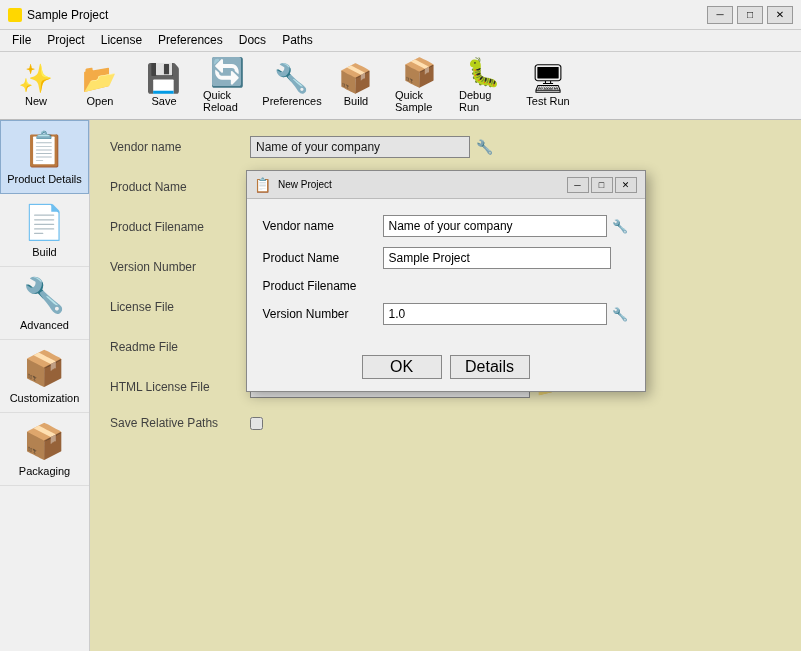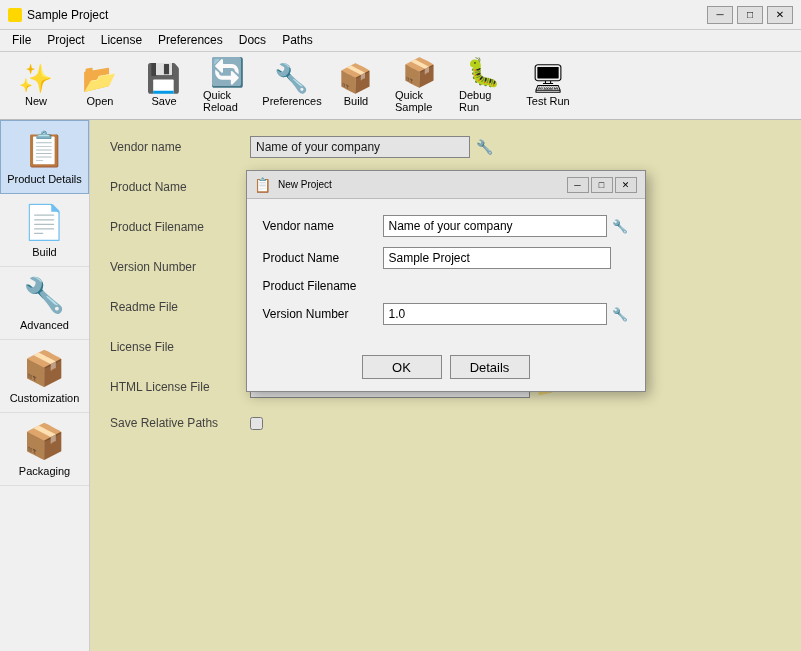--- a/index.html
+++ b/index.html
@@ -185,21 +185,21 @@
       justify-content: center;
       gap: 8px;
       padding: 8px 16px 12px;
     }
     .dialog-action-btn {
       width: 80px;
       height: 24px;
       border: 1px solid #888;
       background: #e8e8e8;
       cursor: pointer;
-      font-size: 13px;
+      font-size: 16px;
     }
 
     
     .app-icon { 
       width: 14px; height: 14px; 
       background: #ffd700; 
       border-radius: 2px;
       margin-right: 5px;
       display: inline-block;
     }
@@ -308,28 +308,28 @@
       <span class="form-label">Product Filename</span>
       <input class="form-input form-input-wide" type="text" value="" style="">
     </div>
 
     <div class="form-row">
       <span class="form-label">Version Number</span>
       <input class="form-input form-input-wide" type="text" value="" style="">
     </div>
 
     <div class="form-row">
-      <span class="form-label">Readme File</span>
-      <input class="form-input form-input-wide" type="text" value="" style="">
-    </div>
-
-    <div class="form-row">
       <span class="form-label">License File</span>
       <input class="form-input form-input-full" type="text" value="" style="">
       <span class="folder-icon">📁</span>
+    </div>
+
+    <div class="form-row">
+      <span class="form-label">Readme File</span>
+      <input class="form-input form-input-wide" type="text" value="" style="">
     </div>
 
     <div class="form-row">
       <span class="form-label">HTML License File</span>
       <input class="form-input form-input-full" type="text" value="" style="">
       <span class="folder-icon">📁</span>
     </div>
 
     <div class="checkbox-row">
       <span class="form-label">Save Relative Paths</span>

